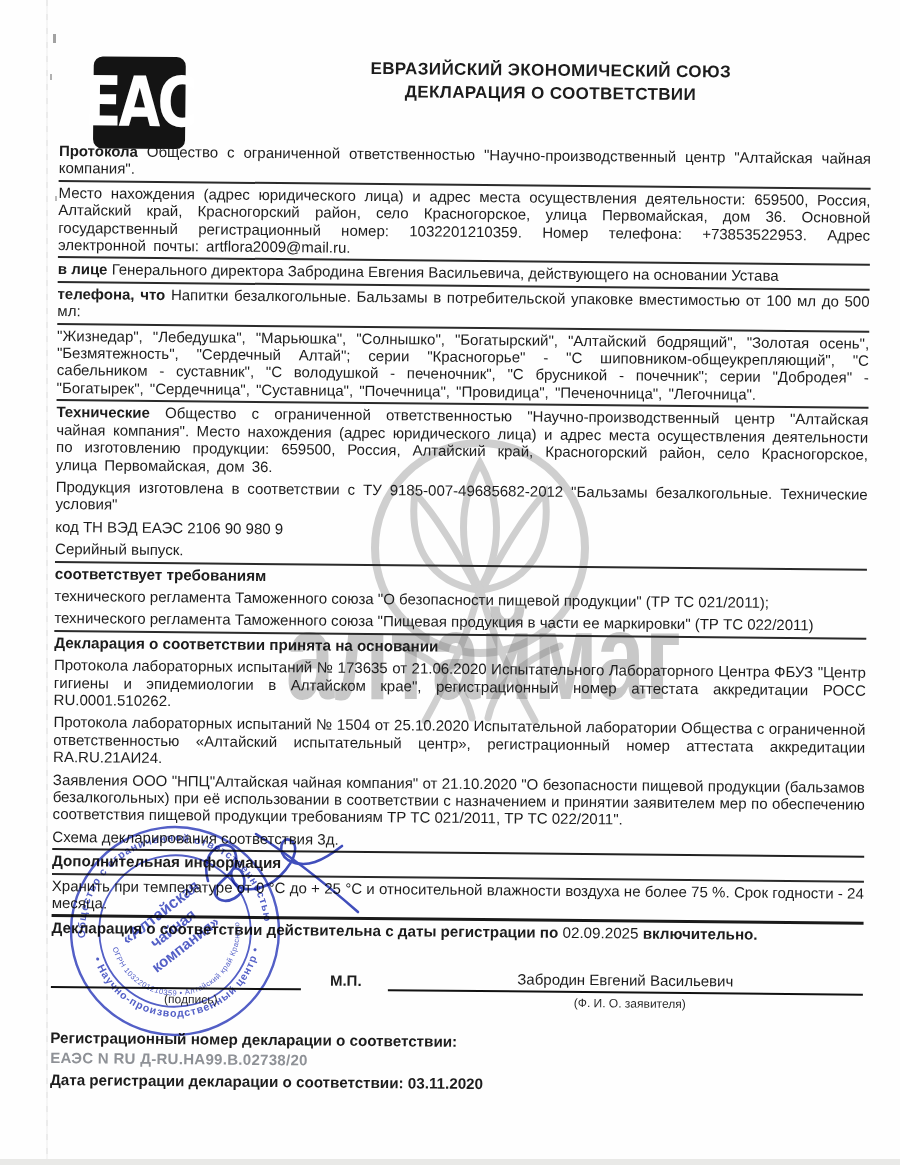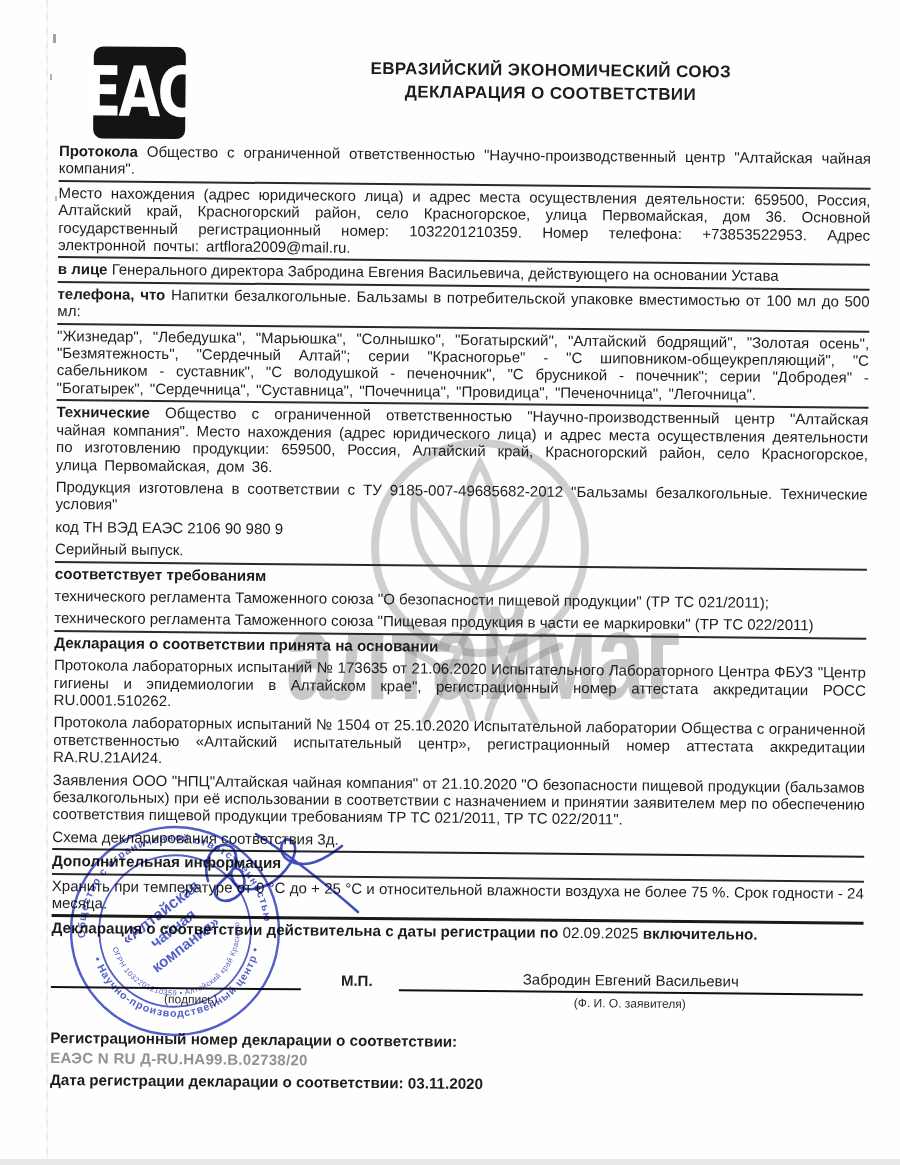--- a/index.html
+++ b/index.html
@@ -19,40 +19,40 @@
   .wm-logo{left:330px;top:418px;width:300px;height:320px;opacity:.42;}
   .wm-brand{left:286px;top:594px;font-size:124px;line-height:1;font-weight:bold;
     color:rgba(120,120,120,.40);transform:scaleX(.70);transform-origin:0 0;white-space:nowrap;}
   .wm-tagline{left:316px;top:726px;font-size:30px;letter-spacing:1px;color:rgba(140,140,140,.38);white-space:nowrap;}
 
   
   .content{position:absolute;left:60px;top:40px;width:812px;z-index:2;
     transform:rotate(.55deg);transform-origin:0 0;
     font-size:15px;line-height:17.4px;}
   .header{position:relative;min-height:92px;margin-bottom:8px;}
-  .eac{position:absolute;left:34px;top:6px;width:92px;height:92px;background:#141414;border-radius:9px;
+  .eac{position:absolute;left:34px;top:16px;width:92px;height:92px;background:#141414;border-radius:9px;
     display:flex;align-items:center;justify-content:center;}
   .eac span{color:#fff;font-weight:bold;font-size:54px;letter-spacing:-3px;transform:scaleY(1.28);
     font-family:"DejaVu Sans",sans-serif;}
   .title{text-align:center;padding:14px 0 0 170px;font-weight:bold;font-size:17px;line-height:23px;letter-spacing:.4px;}
 
   p.sec{margin:0;padding:2px 0 3px;}
   .jt{text-align:justify;}
   .ws2{word-spacing:2px;}
   .ws3{word-spacing:3px;}
   .rule{border-bottom:2px solid #2a2a2a;}
   .rule2{border-bottom:2.5px solid #222;}
   .rule3{border-bottom:3px solid #1a1a1a;}
   .hd b{font-size:15.2px;}
   .validity{padding-top:5px;font-size:15.2px;}
 
   
   .sig-row{display:flex;align-items:flex-end;margin-top:26px;}
   .sig-line-left{width:250px;border-bottom:2px solid #111;height:20px;}
-  .mp{font-weight:bold;margin:0 26px 1px 40px;}
+  .mp{font-weight:bold;margin:0 26px 1px 29px;}
   .sig-line-right{flex:1;border-bottom:2px solid #111;text-align:center;padding-bottom:2px;}
   .cap-row{display:flex;font-size:12px;color:#2a2a2a;margin-top:2px;}
   .cap-left{width:250px;text-align:center;padding-left:30px;box-sizing:border-box;}
   .cap-spacer{width:96px;}
   .cap-right{flex:1;text-align:center;}
 
   .reg-block{margin-top:22px;}
   .reg-label{margin:0;font-weight:bold;font-size:15.2px;}
   .reg-number{margin:2px 0 5px;color:#8e9196;font-weight:bold;letter-spacing:.3px;}
   .reg-date{margin:0;font-weight:bold;font-size:15.2px;}

